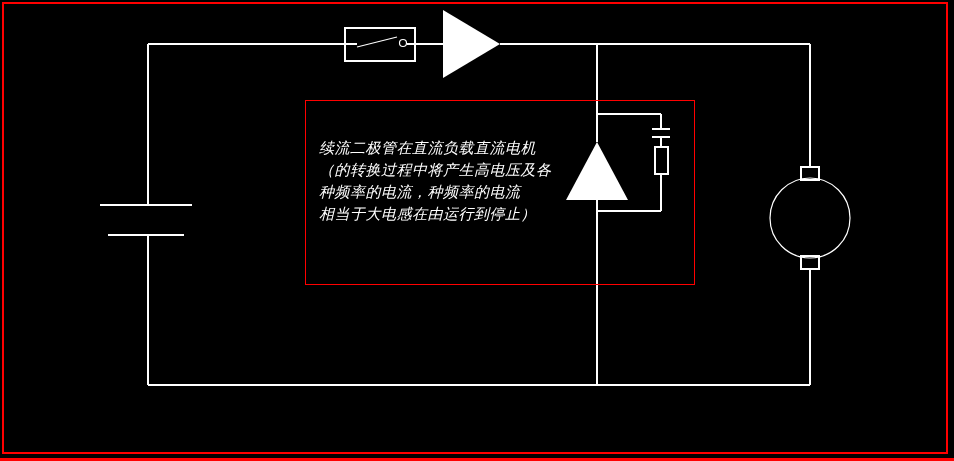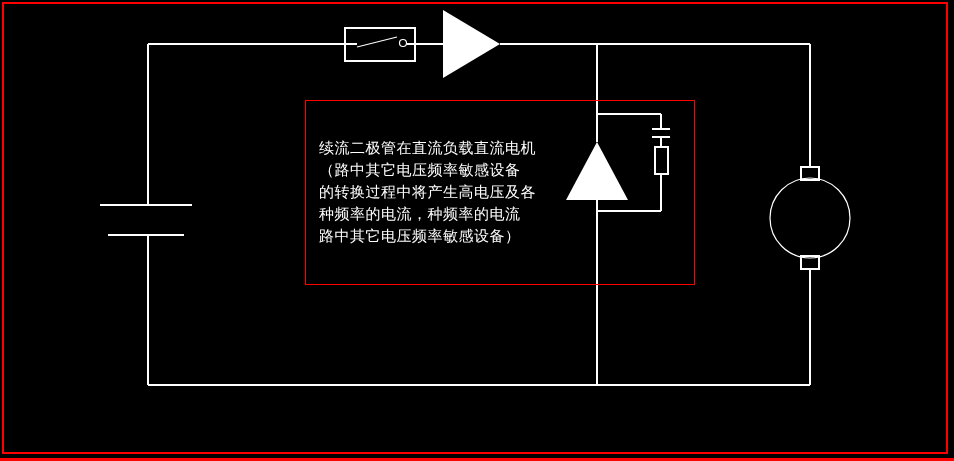--- a/index.html
+++ b/index.html
@@ -49,20 +49,21 @@
   }
   .annotation-text {
     position: absolute;
     left: 13px;
     top: 36px;
     color: var(--annotation-text, #ffffff);
     font-size: 15px;
     line-height: 22px;
     letter-spacing: 0.5px;
     white-space: nowrap;
+    font-style: italic;
   }
 </style>
 </head>
 <body>
 
 <div class="stage">
 
   <svg class="circuit" width="954" height="461" viewBox="0 0 954 461">
     <g stroke="#ffffff" stroke-width="1.2" fill="none" shape-rendering="crispEdges">
 
@@ -123,23 +124,22 @@
         <circle cx="810" cy="218" r="40" shape-rendering="auto"></circle>
         <rect x="801" y="256" width="18" height="13"></rect>
       </g>
 
     </g>
   </svg>
 
   <div class="annotation-box">
     <div class="annotation-text">
       <div>续流二极管在直流负载直流电机</div>
-      <div>（路中其它电压频率敏感设备</div>
-      <div>的转换过程中将产生高电压及各</div>
+      <div>（的转换过程中将产生高电压及各</div>
       <div>种频率的电流，种频率的电流</div>
-      <div>路中其它电压频率敏感设备）</div>
+      <div>相当于大电感在由运行到停止）</div>
     </div>
   </div>
 
   <div class="frame"></div>
   <div class="frame-bottom-line"></div>
 
 </div>
 
 </body></html>

